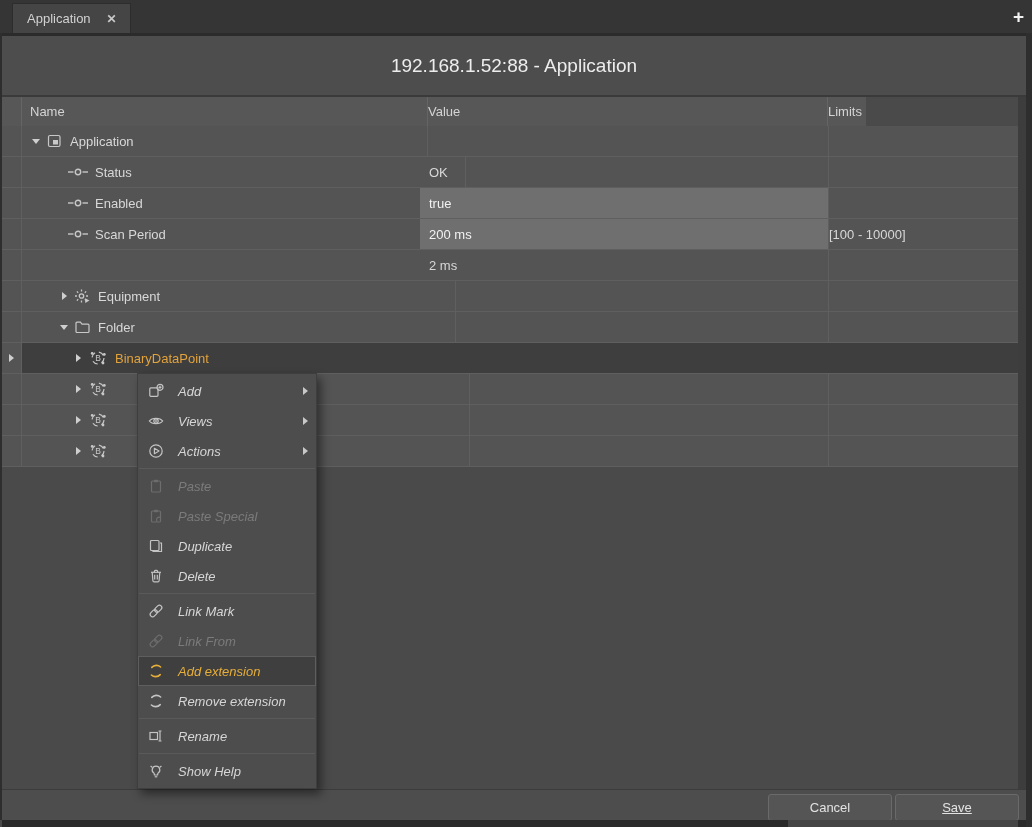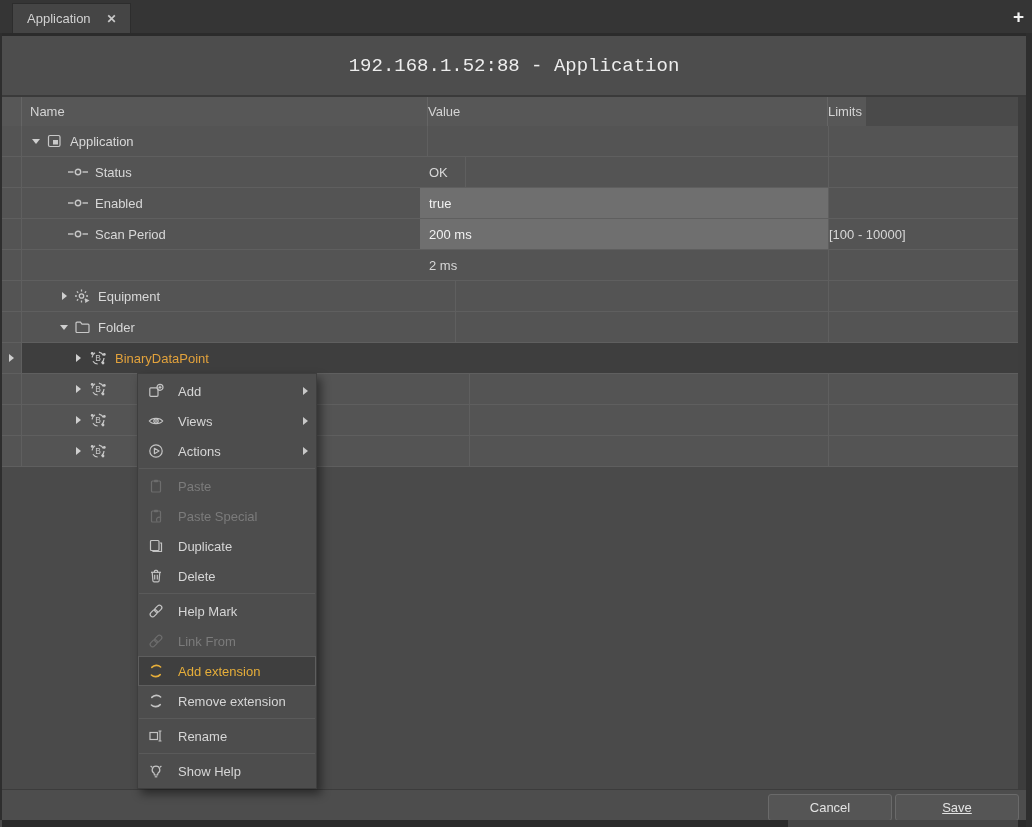--- a/index.html
+++ b/index.html
@@ -11,21 +11,21 @@
   .tabbar-underline {position:absolute; left:0; top:33px; width:1032px; height:3px; background:#2b2b2b;}
   .tab {position:absolute; left:12px; top:3px; height:29px; background:#454545;
         border:1px solid #2d2d2d; border-bottom:none; display:flex; align-items:center;
         padding:0 13px 0 14px; color:#d2d2d2; font-size:13px;}
   .tab-close {margin-left:16px; font-size:12px; font-weight:bold; color:#c9c9c9;}
   .newtab {position:absolute; right:8px; top:4px; color:#f2f2f2; font-size:19px; font-weight:bold; line-height:26px;}
 
   
   .titlebar {position:absolute; left:2px; top:36px; width:1024px; height:59px; background:#4d4d4d;
              border-bottom:2px solid #3a3a3a; display:flex; align-items:center; justify-content:center;
-             color:#ededed; font-size:19px;font-family:Liberation Mono, monospace;}
+             color:#ededed; font-size:19px;}
 
   
   .edge-left  {position:absolute; left:0; top:33px; width:2px; height:787px; background:#2e2e2e;}
   .edge-right {position:absolute; left:1026px; top:33px; width:6px; height:794px; background:#2e2e2e;}
   .vscroll {position:absolute; left:1018px; top:97px; width:8px; height:692px; background:#3d3d3d;}
   .hscroll {position:absolute; left:2px; top:820px; width:1024px; height:7px; background:#2a2a2a;}
   .hthumb {position:absolute; left:786px; top:0; width:230px; height:7px; background:#454545;}
 
   
   .ghead {position:absolute; left:2px; top:97px; width:864px; height:29px; background:#575757;
@@ -64,21 +64,21 @@
         border-radius:3px; color:#e3e3e3; font-size:13px; display:flex; align-items:center; justify-content:center;}
   .btn-cancel {left:766px;}
   .btn-save {left:893px;text-decoration:underline;}
 
   
   .menu {position:absolute; left:137px; top:373px; width:180px; background:#4d4d4d;
          border:1px solid #3e3e3e; box-shadow:4px 5px 9px rgba(0,0,0,0.45); padding:2px 0; z-index:20;
          box-sizing:border-box;}
   .mi {display:flex; align-items:center; height:30px; padding:0 8px 0 10px; color:#d6d6d6; font-size:13px;}
   .mi .ic {width:19px; height:16px; margin-right:11px; color:#c4c4c4; display:flex; align-items:center; flex:none;}
-  .mi .ml {white-space:nowrap;}
+  .mi .ml {white-space:nowrap;font-style:italic;}
   .mi .sub {margin-left:auto; width:0; height:0; border-top:4px solid transparent;
             border-bottom:4px solid transparent; border-left:5px solid #c8c8c8;}
   .mi.disabled {color:#7b7b7b;}
   .mi.disabled .ic {color:#6d6d6d;}
   .mi.hl {background:#3f3f3f; box-shadow:inset 0 0 0 1px #5e5e5e; color:#e6ae3a;}
   .mi.hl .ic {color:#e6ae3a;}
   .msep {height:1px; background:#5a5a5a; margin:2px 1px;}
 
   svg {display:block;}
 </style>
@@ -466,21 +466,21 @@
 
     <div class="mi">
       <span class="ic">
         <svg width="16" height="16" viewBox="0 0 16 16">
             <g transform="rotate(-45 8 8)" fill="none" stroke="currentColor" stroke-width="1.2">
               <rect x="0.8" y="5.6" width="8" height="4.8" rx="2.4"></rect>
               <rect x="7.2" y="5.6" width="8" height="4.8" rx="2.4"></rect>
             </g>
           </svg>
       </span>
-      <span class="ml">Help Mark</span>
+      <span class="ml">Link Mark</span>
     </div>
 
     <div class="mi disabled">
       <span class="ic">
         <svg width="16" height="16" viewBox="0 0 16 16">
             <g transform="rotate(-45 8 8)" fill="none" stroke="currentColor" stroke-width="1.2">
               <rect x="0.8" y="5.6" width="8" height="4.8" rx="2.4"></rect>
               <rect x="7.2" y="5.6" width="8" height="4.8" rx="2.4"></rect>
             </g>
           </svg>

